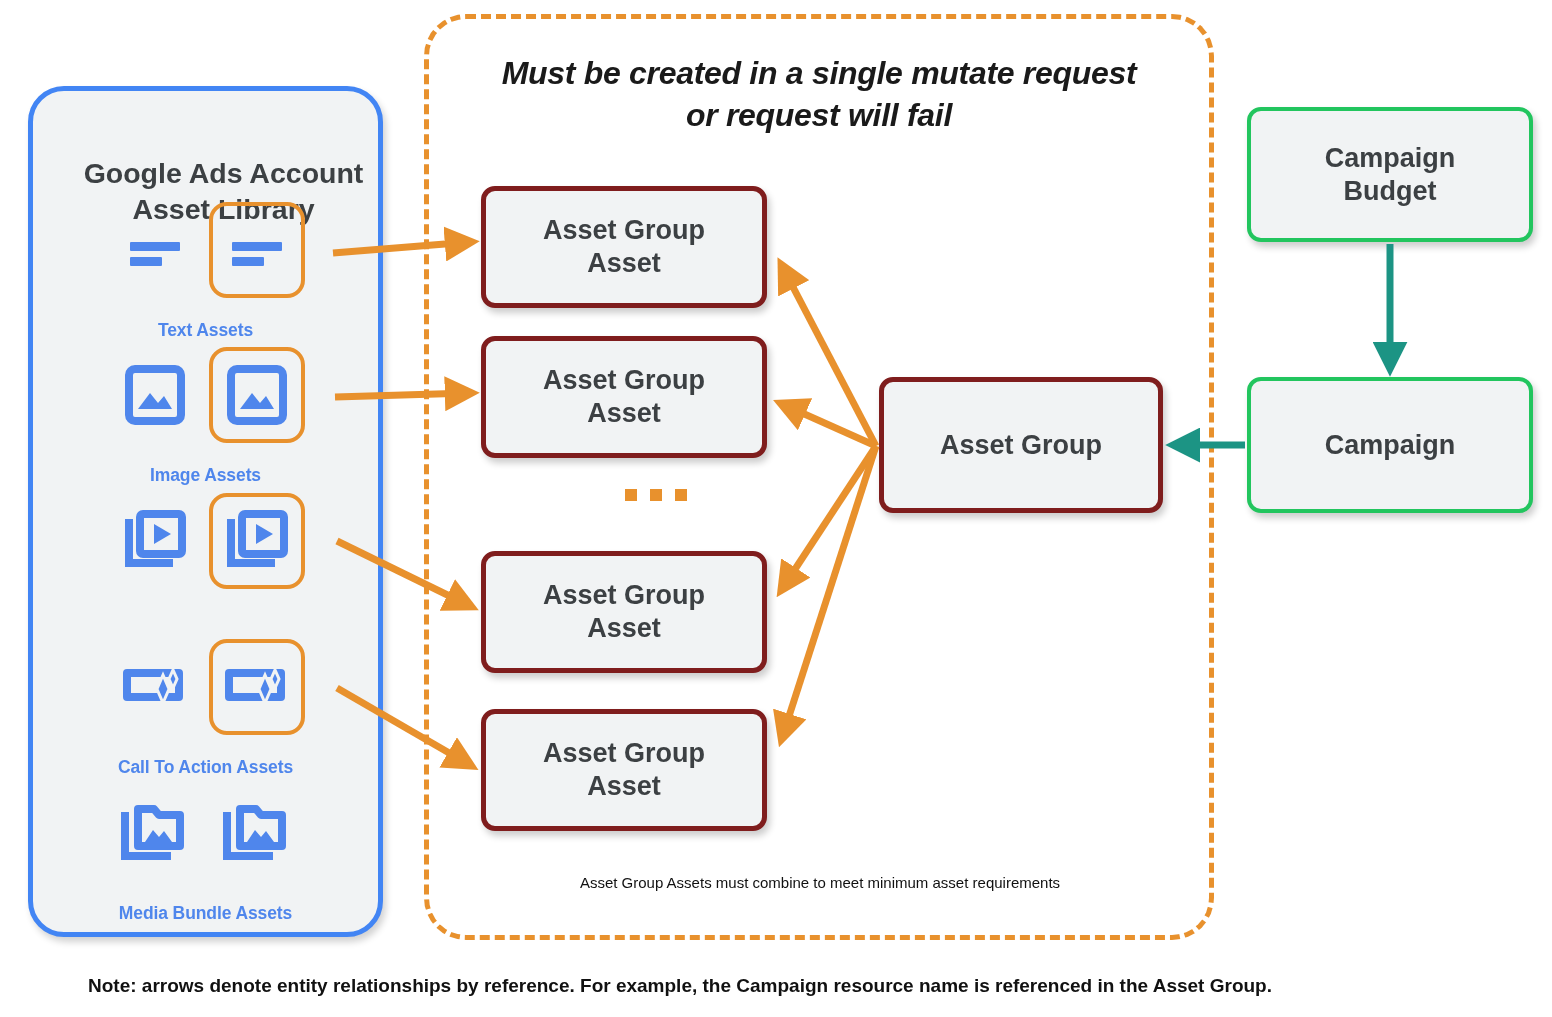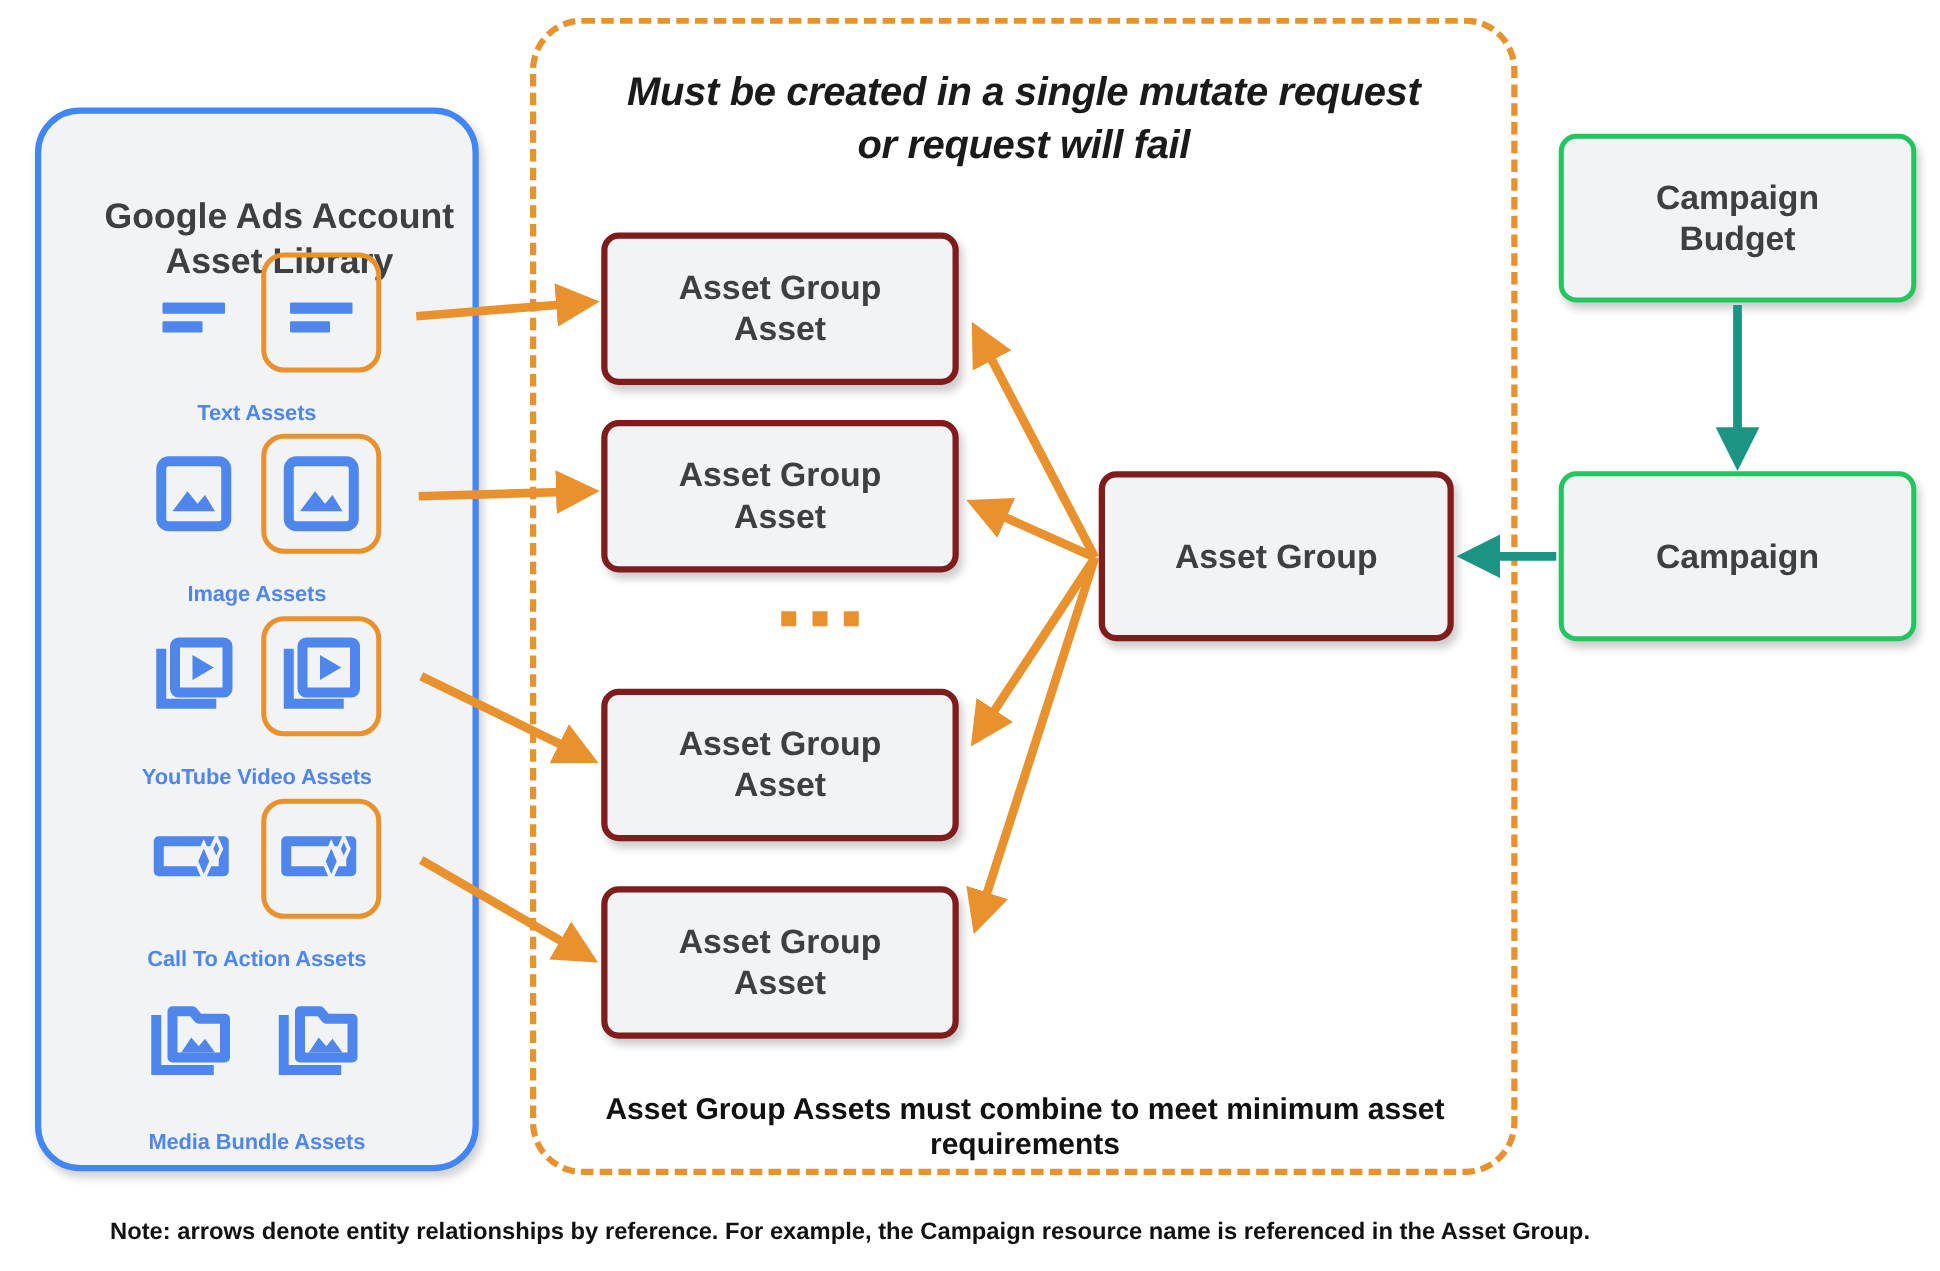--- a/index.html
+++ b/index.html
@@ -56,22 +56,22 @@
     line-height: 1.32;
     letter-spacing: -0.3px;
     z-index: 6;
   }
   .mutate-footnote {
     position: absolute;
     left: 432px;
     top: 874px;
     width: 776px;
     text-align: center;
-    font-size: 24px;
-    font-weight: bold;
+    font-size: 15px;
+    font-weight: normal;
     color: #111111;
     z-index: 6;
   }
   
   .library {
     position: absolute;
     left: 28px;
     top: 86px;
     width: 355px;
     height: 851px;
@@ -278,21 +278,20 @@
         </svg>
       </div>
       <div class="icon-slot boxed">
         <svg width="68" height="64" viewBox="0 0 68 64">
           <path d="M8 14 L8 54 L48 54" fill="none" stroke="#4F86EC" stroke-width="8" stroke-linecap="square"></path>
           <rect x="19" y="5" width="42" height="40" rx="3" fill="none" stroke="#4F86EC" stroke-width="8"></rect>
           <path d="M33 15 L50 25 L33 35 Z" fill="#4F86EC"></path>
         </svg>
       </div>
     </div>
-    <div class="asset-label">YouTube Video  Assets</div>
   </div>
 
   <div class="asset-row" style="top:639px">
     <div class="icon-pair">
       <div class="icon-slot">
         <svg width="72" height="56" viewBox="0 0 72 56">
           <path d="M8 14 h52 v24 h-52 z" fill="none" stroke="#4F86EC" stroke-width="8" stroke-linejoin="round"></path>
           <path d="M38 30 L44 16 L50 30 L44 44 Z" fill="#4F86EC" stroke="#F1F3F4" stroke-width="3"></path>
           <path d="M50 20 L54 11 L58 20 L54 29 Z" fill="#4F86EC" stroke="#F1F3F4" stroke-width="3"></path>
         </svg>

